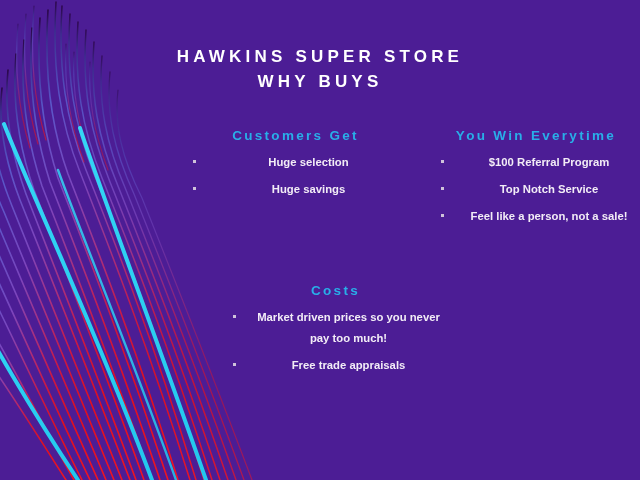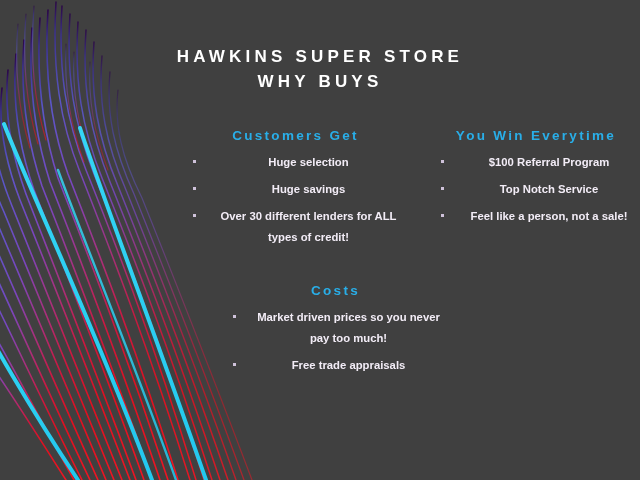--- a/index.html
+++ b/index.html
@@ -4,21 +4,21 @@
 <style>
   html, body {
     margin: 0;
     padding: 0;
     background: #1a0a2e;
   }
   .slide {
     position: relative;
     width: 640px;
     height: 480px;
-    background: #404040;
+    background: #4c1d95;
     overflow: hidden;
     font-family: "Liberation Sans", sans-serif;
   }
   .decor {
     position: absolute;
     left: 0;
     top: 0;
     width: 260px;
     height: 480px;
     pointer-events: none;
@@ -153,21 +153,20 @@
   </div>
 
   <div class="title">HAWKINS SUPER STORE
 WHY BUYS</div>
 
   <div class="col col-customers">
     <div class="sec-head">Customers Get</div>
     <ul class="bullets">
       <li>Huge selection</li>
       <li>Huge savings</li>
-      <li>Over 30 different lenders for ALL types of credit!</li>
     </ul>
   </div>
 
   <div class="col col-youwin">
     <div class="sec-head">You Win Everytime</div>
     <ul class="bullets">
       <li>$100 Referral Program</li>
       <li>Top Notch Service</li>
       <li>Feel like a person, not a sale!</li>
     </ul>

